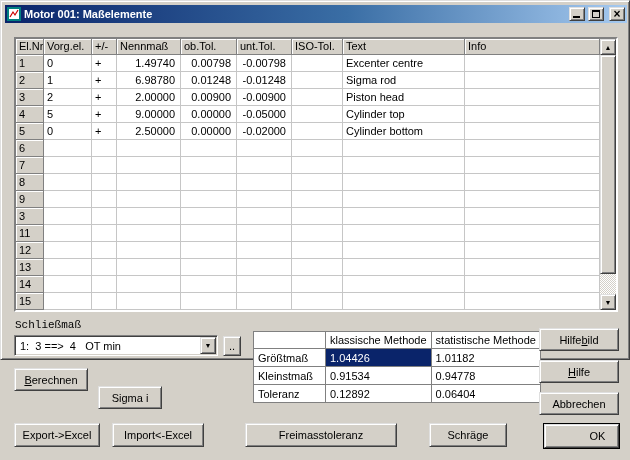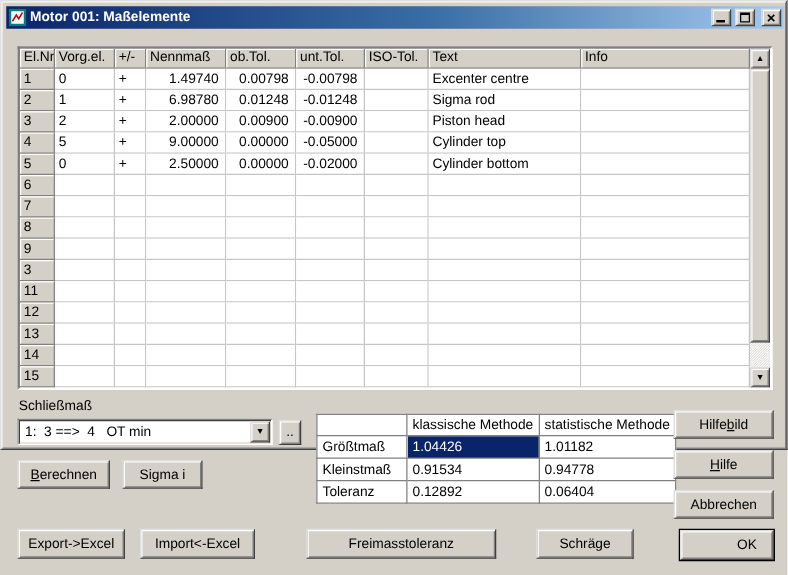--- a/index.html
+++ b/index.html
@@ -70,21 +70,21 @@
     position:absolute; left:0; width:16px;
     background:#d4d0c8;
     border:1px solid; border-color:#dfdfdf #404040 #404040 #dfdfdf;
     box-shadow: inset 1px 1px 0 #fff, inset -1px -1px 0 #808080;
   }
   .scroll-btn { height:16px; display:flex; align-items:center; justify-content:center; font-size:7px; line-height:1; color:#000; }
   .scroll-up { top:0; }
   .scroll-down { bottom:0; }
   .scroll-thumb { top:16px; height:219px; }
   
-  .label { position:absolute; white-space:nowrap; }
+  .label { position:absolute; white-space:nowrap;font-family:Liberation Mono, monospace; }
   #lbl-schliessmass { left:14px; top:318px; }
   .combo {
     position:absolute; left:13px; top:334px; width:204px; height:21px;
     background:#fff;
     border:1px solid; border-color:#808080 #fff #fff #808080;
     box-shadow: inset 1px 1px 0 #404040, inset -1px -1px 0 #d4d0c8;
     display:flex; align-items:stretch;
   }
   .combo-text { flex:1; line-height:19px; padding:0 4px; white-space:pre; overflow:hidden; margin:1px 0 1px 1px; }
   .combo-btn {
@@ -98,21 +98,21 @@
     background:#d4d0c8;
     border:1px solid; border-color:#dfdfdf #404040 #404040 #dfdfdf;
     box-shadow: inset 1px 1px 0 #fff, inset -1px -1px 0 #808080;
     font-family:inherit; font-size:11px; color:#000;
     display:flex; align-items:center; justify-content:center;
     white-space:nowrap; cursor:default;
   }
   button.btn.default { outline:1px solid #000; }
   #btn-more      { left:222px; top:335px; width:18px; height:20px; }
   #btn-berechnen { left:13px;  top:367px; width:74px; height:23px; }
-  #btn-sigma     { left:97px;  top:367px; width:64px; height:23px; }
+  #btn-sigma     { left:97px;  top:385px; width:64px; height:23px; }
   #btn-hilfebild { left:538px; top:327px; width:80px; height:23px; }
   #btn-hilfe     { left:538px; top:359px; width:80px; height:23px; }
   #btn-abbrechen { left:538px; top:391px; width:80px; height:23px; }
   #btn-ok        { left:543px; top:423px; width:75px; height:24px;padding-left:32px; }
   #btn-export    { left:13px;  top:422px; width:86px; height:24px; }
   #btn-import    { left:111px; top:422px; width:92px; height:24px; }
   #btn-frei      { left:244px; top:422px; width:152px; height:24px; }
   #btn-schraege  { left:428px; top:422px; width:78px; height:24px; }
   
   table.results { position:absolute; left:252px; top:330px; border-collapse:collapse; background:#fff; }

